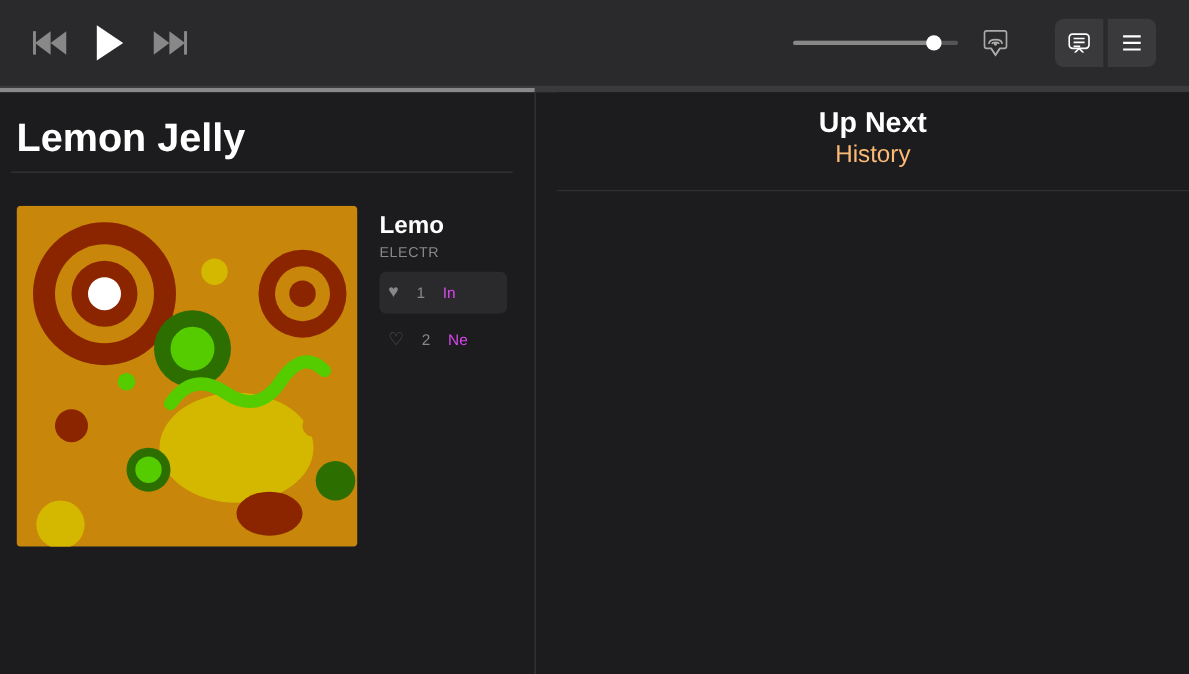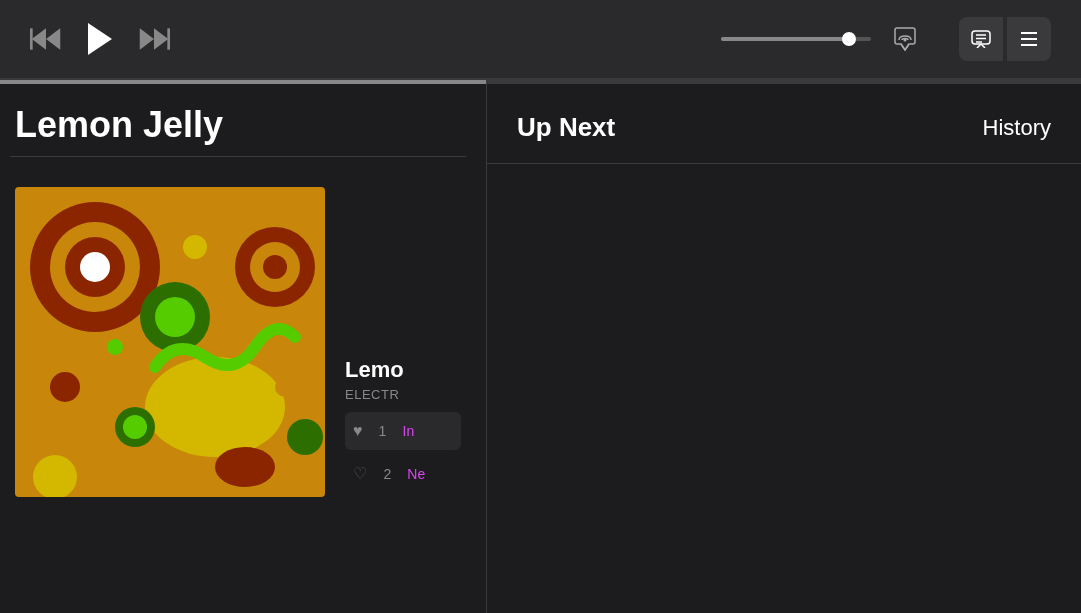--- a/index.html
+++ b/index.html
@@ -132,20 +132,21 @@
     .progress-fill {
       height: 100%;
       background: #888;
       width: 45%;
     }
 
     
     .main-content {
       display: flex;
       height: calc(613px - 84px);
+      gap: 19px;
     }
 
     
     .left-panel {
       width: 487px;
       min-width: 487px;
       background: #1c1c1e;
       padding: 20px 20px 20px 10px;
       border-right: 1px solid #3a3a3c;
       overflow: hidden;
@@ -160,21 +161,21 @@
     }
 
     .divider-line {
       height: 1px;
       background: #3a3a3c;
       margin-bottom: 20px;
     }
 
     .album-section {
       display: flex;
-      align-items: flex-end;
+      align-items: flex-start;
       gap: 20px;
       padding: 10px 5px;
     }
 
     .album-art {
       width: 310px;
       height: 310px;
       border-radius: 4px;
       flex-shrink: 0;
       overflow: hidden;
@@ -249,33 +250,34 @@
       flex: 1;
       background: #1c1c1e;
       display: flex;
       flex-direction: column;
     }
 
     .queue-header {
       display: flex;
       align-items: center;
       justify-content: space-between;
-      padding: 28px 30px 20px 30px;
+      padding: 12px 30px 20px 30px;
+      flex-direction: column;
     }
 
     .up-next-label {
       font-size: 26px;
       font-weight: 600;
       color: #fff;
     }
 
     .history-label {
       font-size: 22px;
       font-weight: 500;
-      color: #ffffff;
+      color: #fdba74;
       cursor: pointer;
     }
 
     .queue-divider {
       height: 1px;
       background: #3a3a3c;
       margin: 0 0;
     }
 
     .queue-content {

